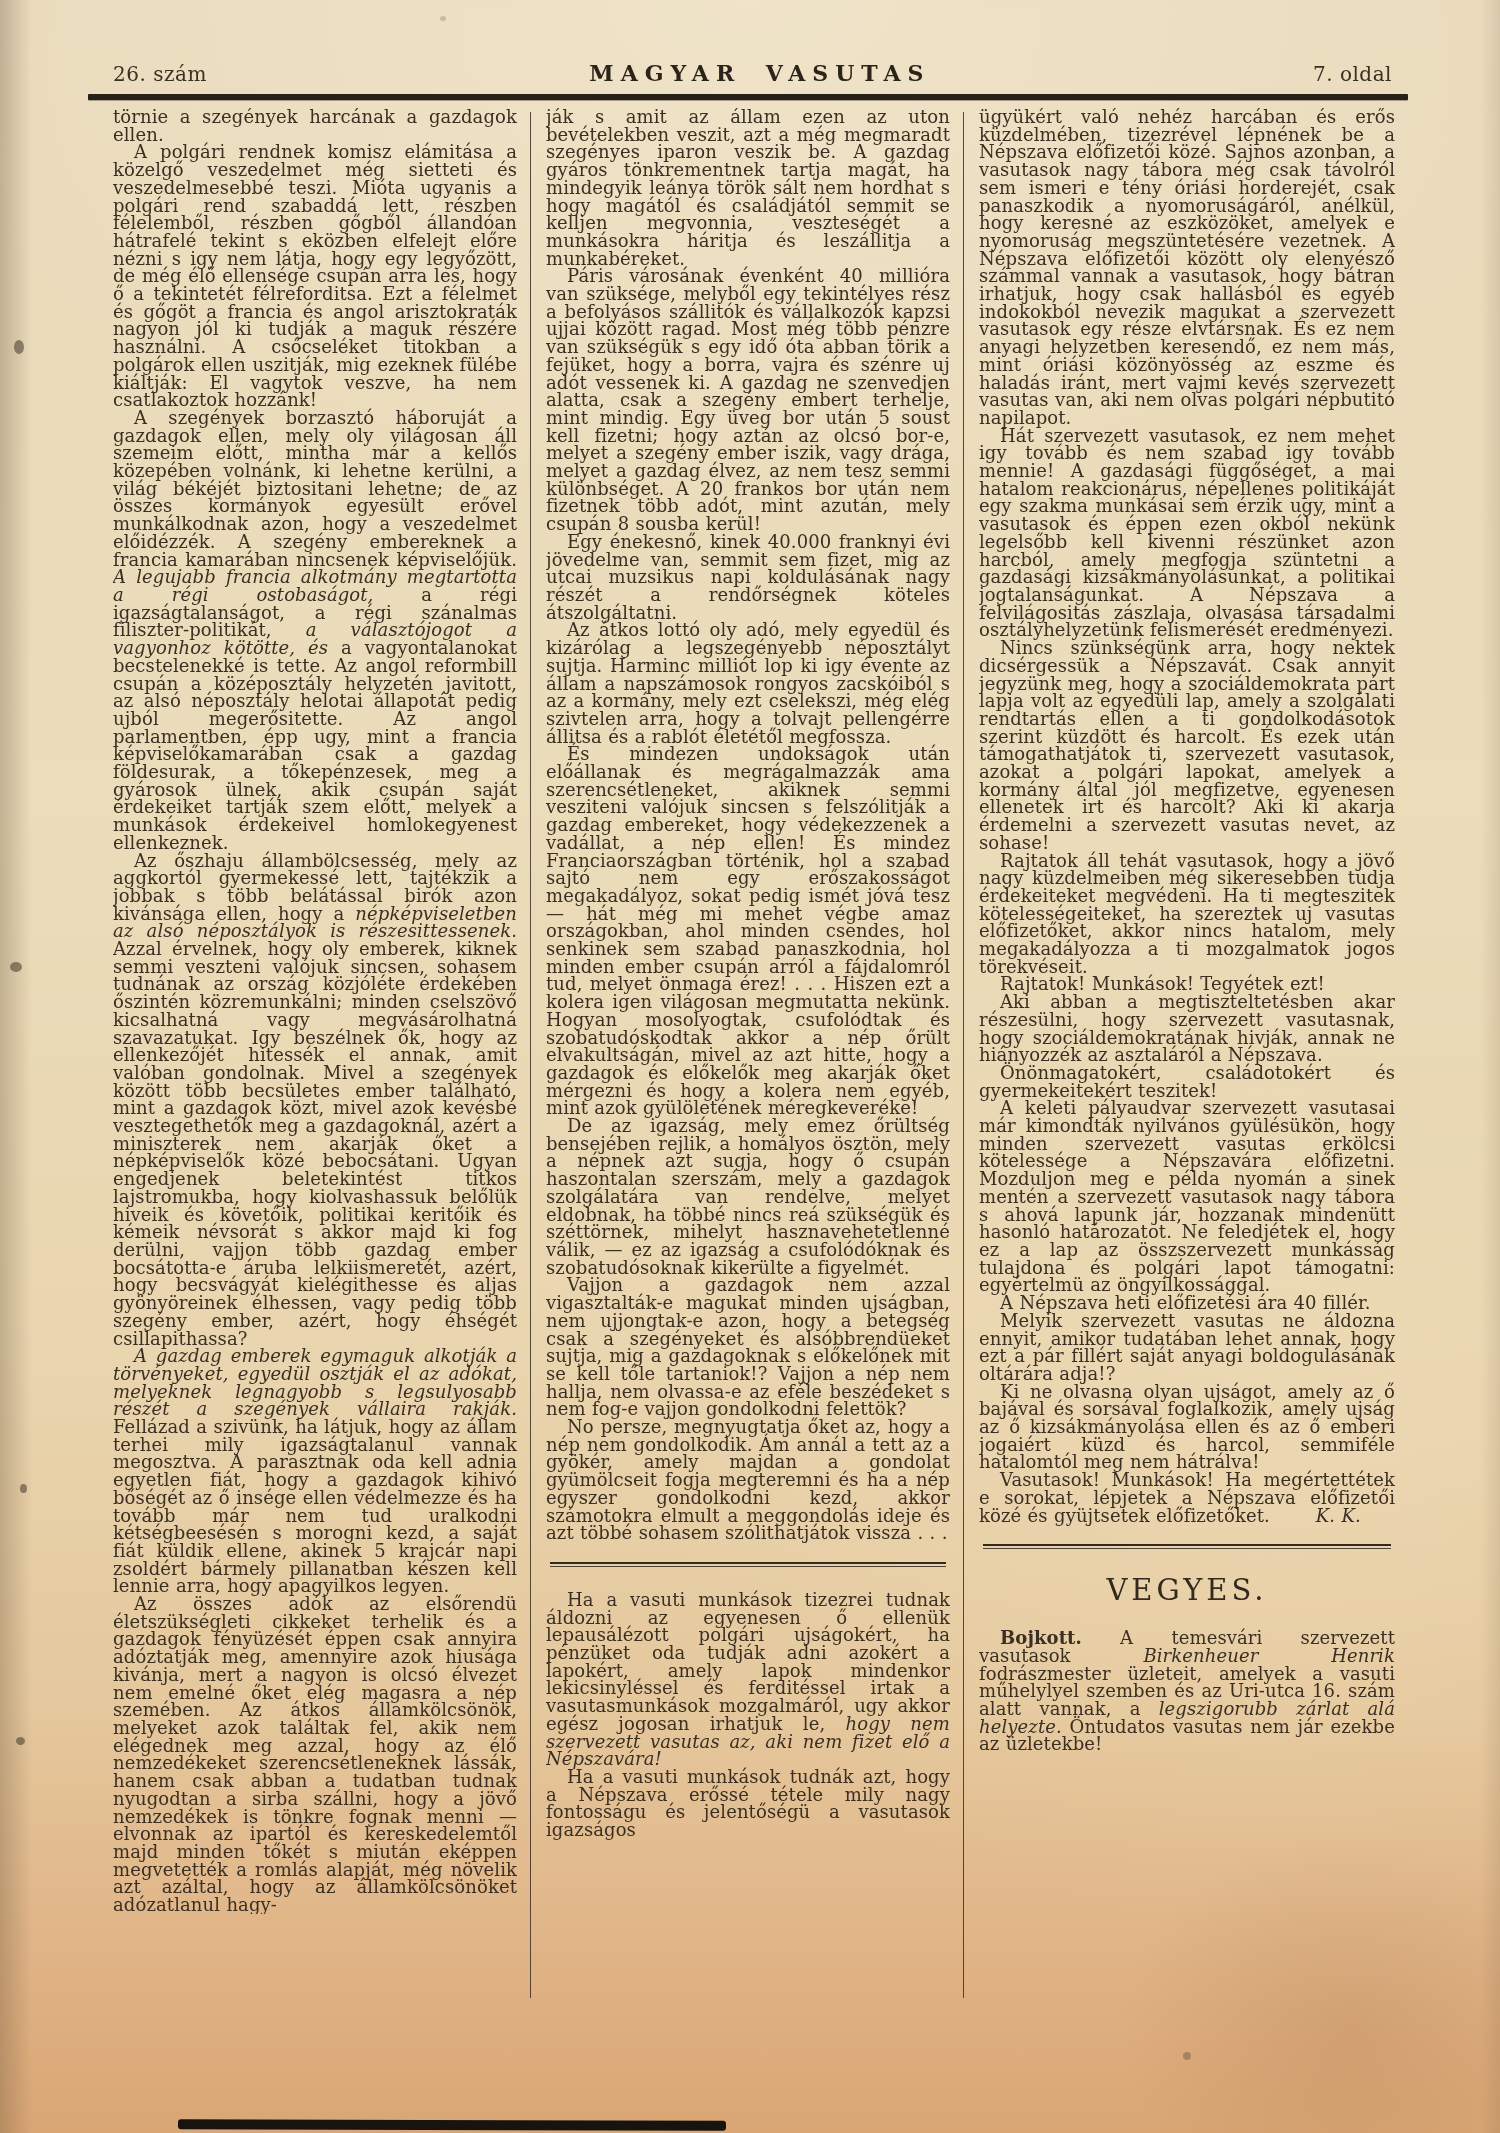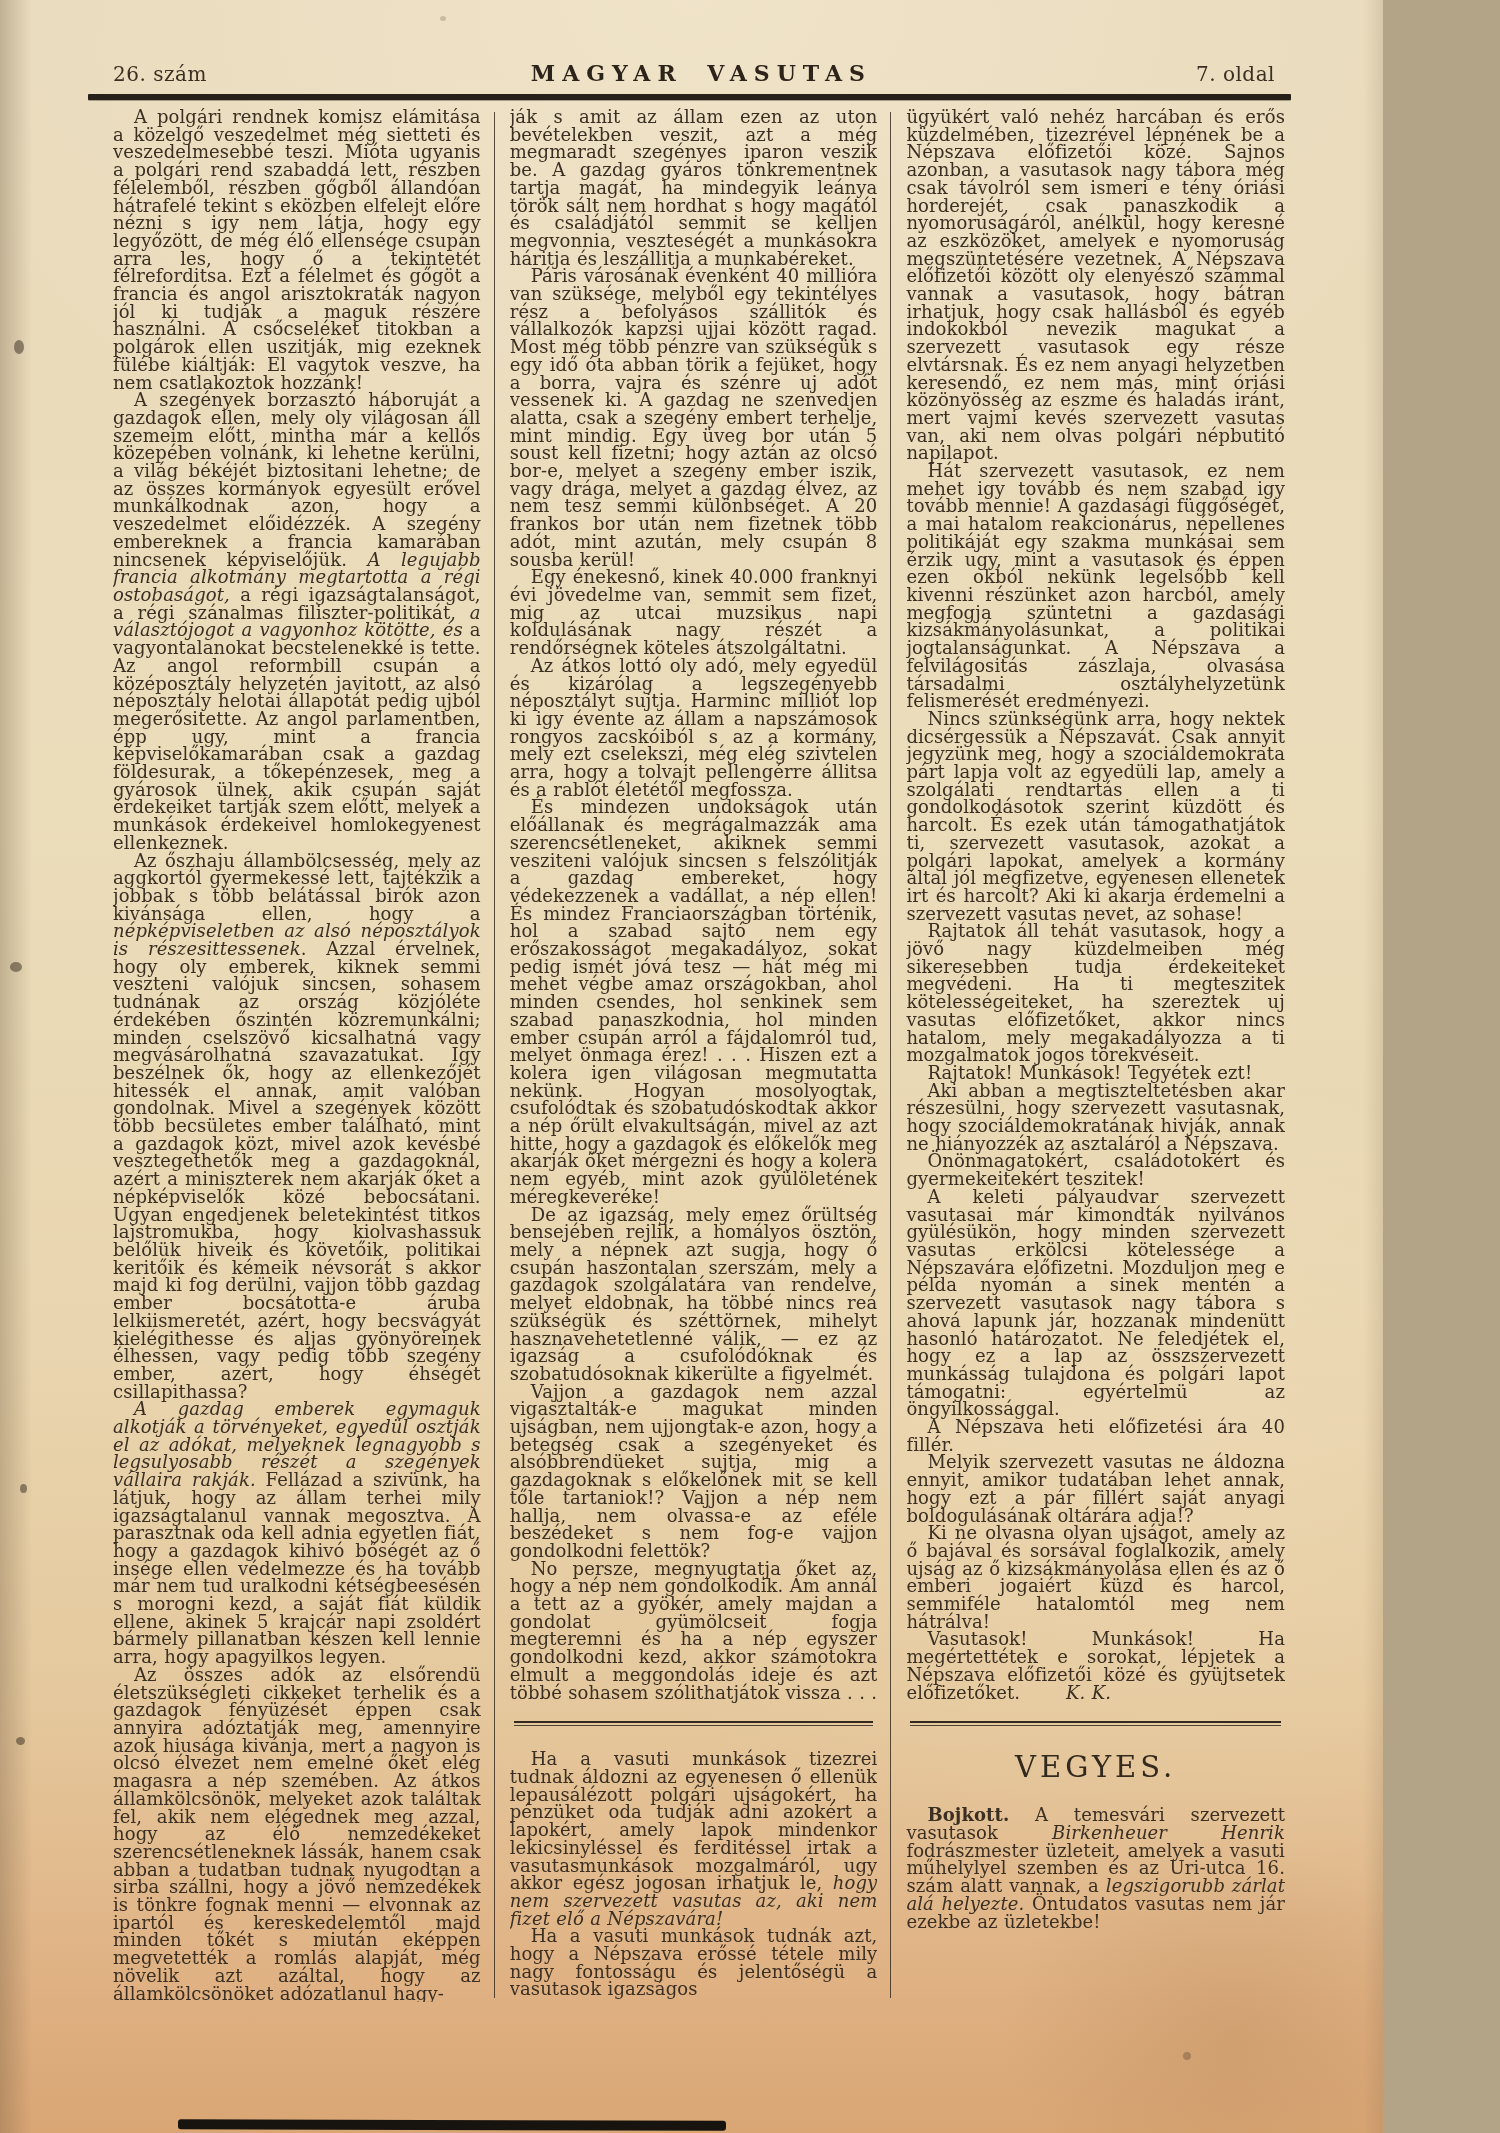--- a/index.html
+++ b/index.html
@@ -1,17 +1,17 @@
 <!DOCTYPE html>
 <html><head>
 <meta charset="utf-8">
 <style>
   html,body{margin:0;padding:0;background:#b3a488;}
   .sheet{
-    position:relative;width:1383px;height:2133px;overflow:hidden;
+    position:relative;width:1500px;height:2133px;overflow:hidden;
     background:
       radial-gradient(90% 40% at 50% 0%, rgba(255,250,236,.28), transparent 65%),
       radial-gradient(60% 30% at 85% 70%, rgba(255,246,220,.15), transparent 70%),
       linear-gradient(180deg,#e9dabb 0%,#ebdcba 38%,#e9d6b0 62%,#e5c89d 80%,#dfb183 93%,#d9a674 100%);
     font-family:"DejaVu Serif", serif;
     color:#3a2f22;
   }
   .edge-left{position:absolute;left:0;top:0;bottom:0;width:32px;
     background:linear-gradient(90deg,rgba(100,80,55,.30),rgba(100,80,55,0));pointer-events:none;}
   .edge-right{position:absolute;right:0;top:0;bottom:0;width:20px;
@@ -56,20 +56,21 @@
 
   <div class="page-head">
     <span class="issue">26. szám</span>
     <span class="masthead">MAGYAR VASUTAS</span>
     <span class="pageno">7. oldal</span>
   </div>
   <div class="head-rule"></div>
 
   <div class="cols">
     <div class="col col1">
+        <p class="para noind"><span>törnie a szegények harcának a gazdagok ellen.</span></p>
         <p class="para"><span>A polgári rendnek komisz elámitása a közelgő veszedelmet még sietteti és veszedelmesebbé teszi. Mióta ugyanis a polgári rend szabaddá lett, részben félelemből, részben gőgből állandóan hátrafelé tekint s eközben elfelejt előre nézni s igy nem látja, hogy egy legyőzött, de még élő ellensége csupán arra les, hogy ő a tekintetét félreforditsa. Ezt a félelmet és gőgöt a francia és angol arisztokraták nagyon jól ki tudják a maguk részére használni. A csőcseléket titokban a polgárok ellen uszitják, mig ezeknek fülébe kiáltják: El vagytok veszve, ha nem csatlakoztok hozzánk!</span></p>
         <p class="para"><span>A szegények borzasztó háboruját a gazdagok ellen, mely oly világosan áll szemeim előtt, mintha már a kellős közepében volnánk, ki lehetne kerülni, a világ békéjét biztositani lehetne; de az összes kormányok egyesült erővel munkálkodnak azon, hogy a veszedelmet előidézzék. A szegény embereknek a francia kamarában nincsenek képviselőjük. </span><span class="it">A legujabb francia alkotmány megtartotta a régi ostobaságot,</span><span> a régi igazságtalanságot, a régi szánalmas filiszter-politikát, </span><span class="it">a választójogot a vagyonhoz kötötte, és</span><span> a vagyontalanokat becstelenekké is tette. Az angol reformbill csupán a középosztály helyzetén javitott, az alsó néposztály helotai állapotát pedig ujból megerősitette. Az angol parlamentben, épp ugy, mint a francia képviselőkamarában csak a gazdag földesurak, a tőkepénzesek, meg a gyárosok ülnek, akik csupán saját érdekeiket tartják szem előtt, melyek a munkások érdekeivel homlokegyenest ellenkeznek.</span></p>
         <p class="para"><span>Az őszhaju állambölcsesség, mely az aggkortól gyermekessé lett, tajtékzik a jobbak s több belátással birók azon kivánsága ellen, hogy a </span><span class="it">népképviseletben az alsó néposztályok is részesittessenek</span><span>. Azzal érvelnek, hogy oly emberek, kiknek semmi veszteni valójuk sincsen, sohasem tudnának az ország közjóléte érdekében őszintén közremunkálni; minden cselszövő kicsalhatná vagy megvásárolhatná szavazatukat. Igy beszélnek ők, hogy az ellenkezőjét hitessék el annak, amit valóban gondolnak. Mivel a szegények között több becsületes ember található, mint a gazdagok közt, mivel azok kevésbé vesztegethetők meg a gazdagoknál, azért a miniszterek nem akarják őket a népképviselők közé bebocsátani. Ugyan engedjenek beletekintést titkos lajstromukba, hogy kiolvashassuk belőlük hiveik és követőik, politikai keritőik és kémeik névsorát s akkor majd ki fog derülni, vajjon több gazdag ember bocsátotta-e áruba lelkiismeretét, azért, hogy becsvágyát kielégithesse és aljas gyönyöreinek élhessen, vagy pedig több szegény ember, azért, hogy éhségét csillapithassa?</span></p>
         <p class="para"><span class="it">A gazdag emberek egymaguk alkotják a törvényeket, egyedül osztják el az adókat, melyeknek legnagyobb s legsulyosabb részét a szegények vállaira rakják.</span><span> Fellázad a szivünk, ha látjuk, hogy az állam terhei mily igazságtalanul vannak megosztva. A parasztnak oda kell adnia egyetlen fiát, hogy a gazdagok kihivó bőségét az ő insége ellen védelmezze és ha tovább már nem tud uralkodni kétségbeesésén s morogni kezd, a saját fiát küldik ellene, akinek 5 krajcár napi zsoldért bármely pillanatban készen kell lennie arra, hogy apagyilkos legyen.</span></p>
         <p class="para"><span>Az összes adók az elsőrendü életszükségleti cikkeket terhelik és a gazdagok fényüzését éppen csak annyira adóztatják meg, amennyire azok hiusága kivánja, mert a nagyon is olcsó élvezet nem emelné őket elég magasra a nép szemében. Az átkos államkölcsönök, melyeket azok találtak fel, akik nem elégednek meg azzal, hogy az élő nemzedékeket szerencsétleneknek lássák, hanem csak abban a tudatban tudnak nyugodtan a sirba szállni, hogy a jövő nemzedékek is tönkre fognak menni — elvonnak az ipartól és kereskedelemtől majd minden tőkét s miután eképpen megvetették a romlás alapját, még növelik azt azáltal, hogy az államkölcsönöket adózatlanul hagy-</span></p>
       </div>
     <div class="gutter"></div>
     <div class="col col2">
         <p class="para noind"><span>ják s amit az állam ezen az uton bevételekben veszit, azt a még megmaradt szegényes iparon veszik be. A gazdag gyáros tönkrementnek tartja magát, ha mindegyik leánya török sált nem hordhat s hogy magától és családjától semmit se kelljen megvonnia, veszteségét a munkásokra háritja és leszállitja a munkabéreket.</span></p>
         <p class="para"><span>Páris városának évenként 40 millióra van szüksége, melyből egy tekintélyes rész a befolyásos szállitók és vállalkozók kapzsi ujjai között ragad. Most még több pénzre van szükségük s egy idő óta abban törik a fejüket, hogy a borra, vajra és szénre uj adót vessenek ki. A gazdag ne szenvedjen alatta, csak a szegény embert terhelje, mint mindig. Egy üveg bor után 5 soust kell fizetni; hogy aztán az olcsó bor-e, melyet a szegény ember iszik, vagy drága, melyet a gazdag élvez, az nem tesz semmi különbséget. A 20 frankos bor után nem fizetnek több adót, mint azután, mely csupán 8 sousba kerül!</span></p>

